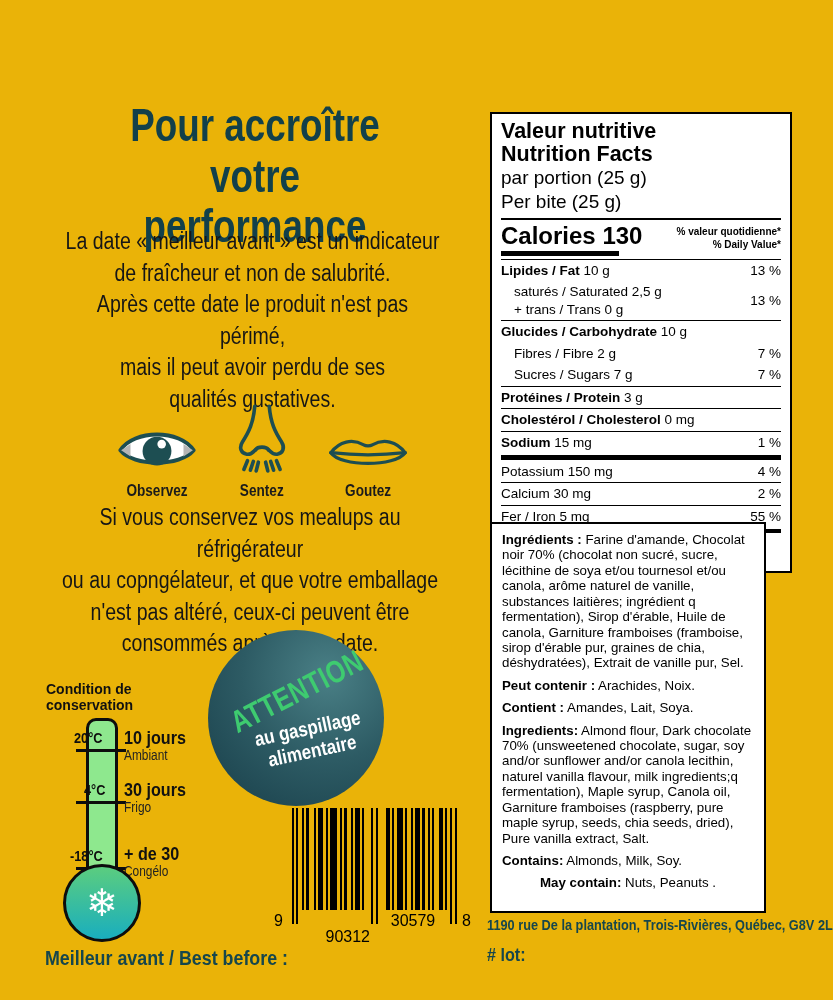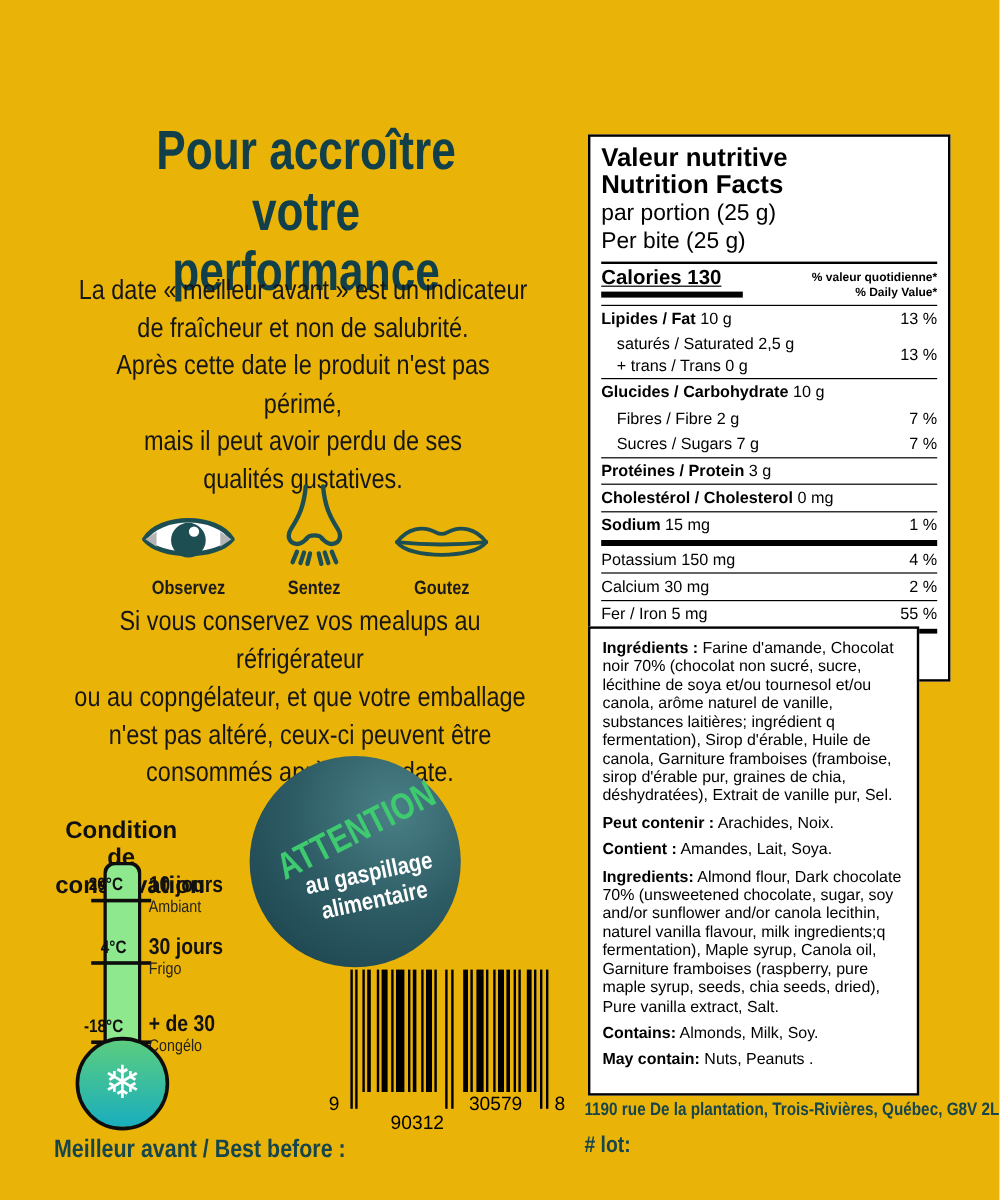--- a/index.html
+++ b/index.html
@@ -16,21 +16,21 @@
   #title{left:55px;top:100px;width:400px;text-align:center;font-size:46px;font-weight:bold;
          line-height:1.1;color:#12404a;letter-spacing:0px;}
   #para1{left:30px;top:226px;width:445px;text-align:center;font-size:23px;line-height:1.37;color:#161616;}
   #para2{left:25px;top:502px;width:450px;text-align:center;font-size:23px;line-height:1.37;color:#161616;}
 
   #senses{left:118px;top:396px;width:290px;height:104px;display:flex;justify-content:space-between;align-items:flex-end;}
   .sense{display:flex;flex-direction:column;align-items:center;justify-content:flex-end;}
   .sense .lbl{font-size:16px;font-weight:bold;color:#1b1b1b;margin-top:4px;}
 
   
-  #cond-head{left:46px;top:681px;width:110px;text-align:center;font-size:20px;font-weight:bold;line-height:1.15;color:#111;}
+  #cond-head{left:46px;top:681px;width:110px;text-align:left;font-size:14px;font-weight:bold;line-height:1.15;color:#111;}
   #tube{left:86px;top:718px;width:26px;height:166px;background:#8ee88e;border:3px solid #0d0d0d;
         border-radius:10px 10px 0 0;border-bottom:none;}
   #bulb{left:63px;top:864px;width:72px;height:72px;border-radius:50%;border:3.5px solid #0d0d0d;
         background:linear-gradient(180deg,#5bcd7f 0%,#19aebe 100%);display:flex;align-items:center;justify-content:center;}
   #bulb .flake{color:#fff;font-size:38px;line-height:1;}
   .lvl-temp{position:absolute;font-size:15px;font-weight:bold;color:#0e0e0e;}
   .lvl-tick{position:absolute;height:2.5px;background:#0d0d0d;width:50px;}
   .lvl-dur{position:absolute;font-size:19px;font-weight:bold;color:#111;}
   .lvl-place{position:absolute;font-size:14px;color:#222;}
 
@@ -58,34 +58,34 @@
   
   #nfp{left:490px;top:112px;width:302px;border:2px solid #000;background:#fff;
        box-sizing:border-box;padding:6px 9px 6px 9px;color:#000;}
   #nfp .h{font-size:21.5px;font-weight:bold;line-height:1.07;}
   #nfp .serv{font-size:19px;line-height:1.28;}
   .rule2{height:0;border-top:2px solid #000;margin:3px 0 0 0;}
   .rule1{height:0;border-top:1.5px solid #000;margin:0;}
   .septhick{height:5px;background:#000;margin:1px 0;}
   .septhick4{height:4px;background:#000;margin:2px 0 1px 0;}
   #cal-row{display:flex;justify-content:space-between;align-items:flex-start;padding:2px 0 3px 0;}
-  #cal-row .cal{font-size:17px;font-weight:bold;text-decoration:underline;}
+  #cal-row .cal{font-size:24px;font-weight:bold;}
   #cal-row .calbar{width:118px;height:5px;background:#000;margin-top:1px;}
   #cal-row .dvnote{text-align:right;font-size:10px;font-weight:bold;line-height:1.3;padding-top:3px;}
   .nrow{display:flex;justify-content:space-between;align-items:center;font-size:13.5px;line-height:1.3;padding:2px 0;}
   .nrow .dv{white-space:nowrap;}
   .sub{padding-left:13px;}
   .sublines{line-height:1.3;}
   #nfp .foot{font-size:10.5px;line-height:1.38;padding:2px 0 0 0;}
 
   
   #ing{left:490px;top:522px;width:276px;border:2px solid #000;background:#fff;
        box-sizing:border-box;padding:8px 10px;color:#000;font-size:13.3px;line-height:1.16;}
   #ing p{margin:0 0 7px 0;}
-  #ing p:last-child{margin-bottom:12px;}
+  #ing p:last-child{margin-bottom:12px;text-align:center;}
 </style>
 </head>
 <body>
 
 <div id="label">
 
   <div id="title" class="abs cx80">
     <div>Pour accroître</div>
     <div>votre performance</div>
   </div>

